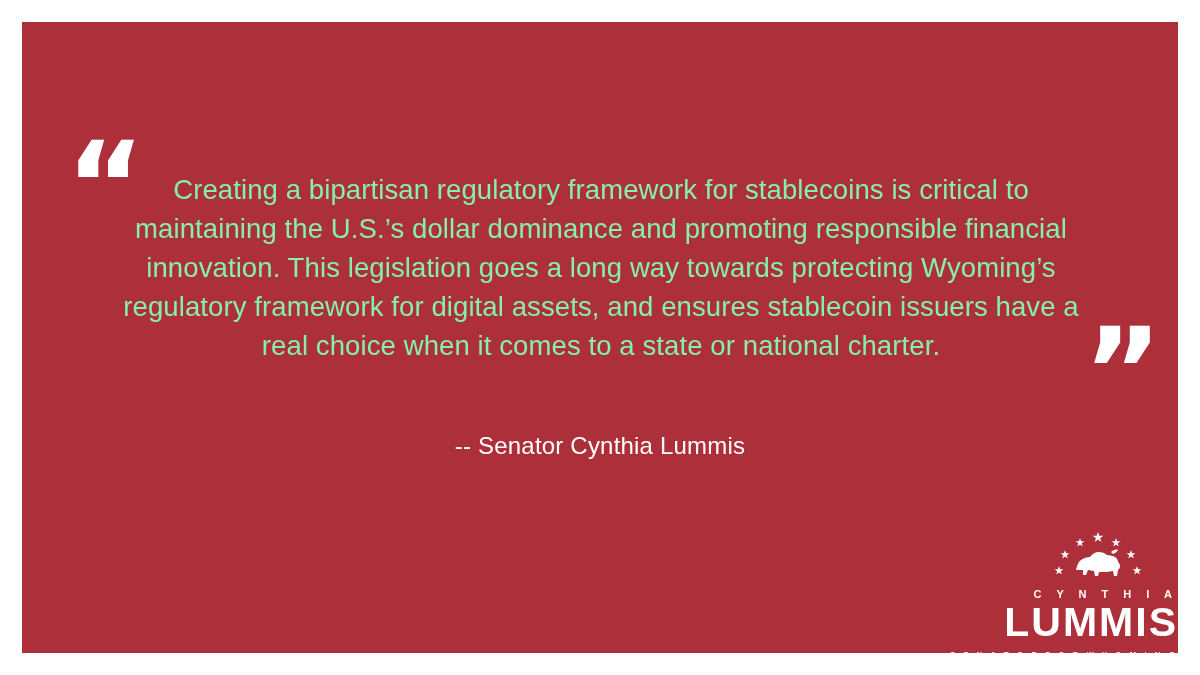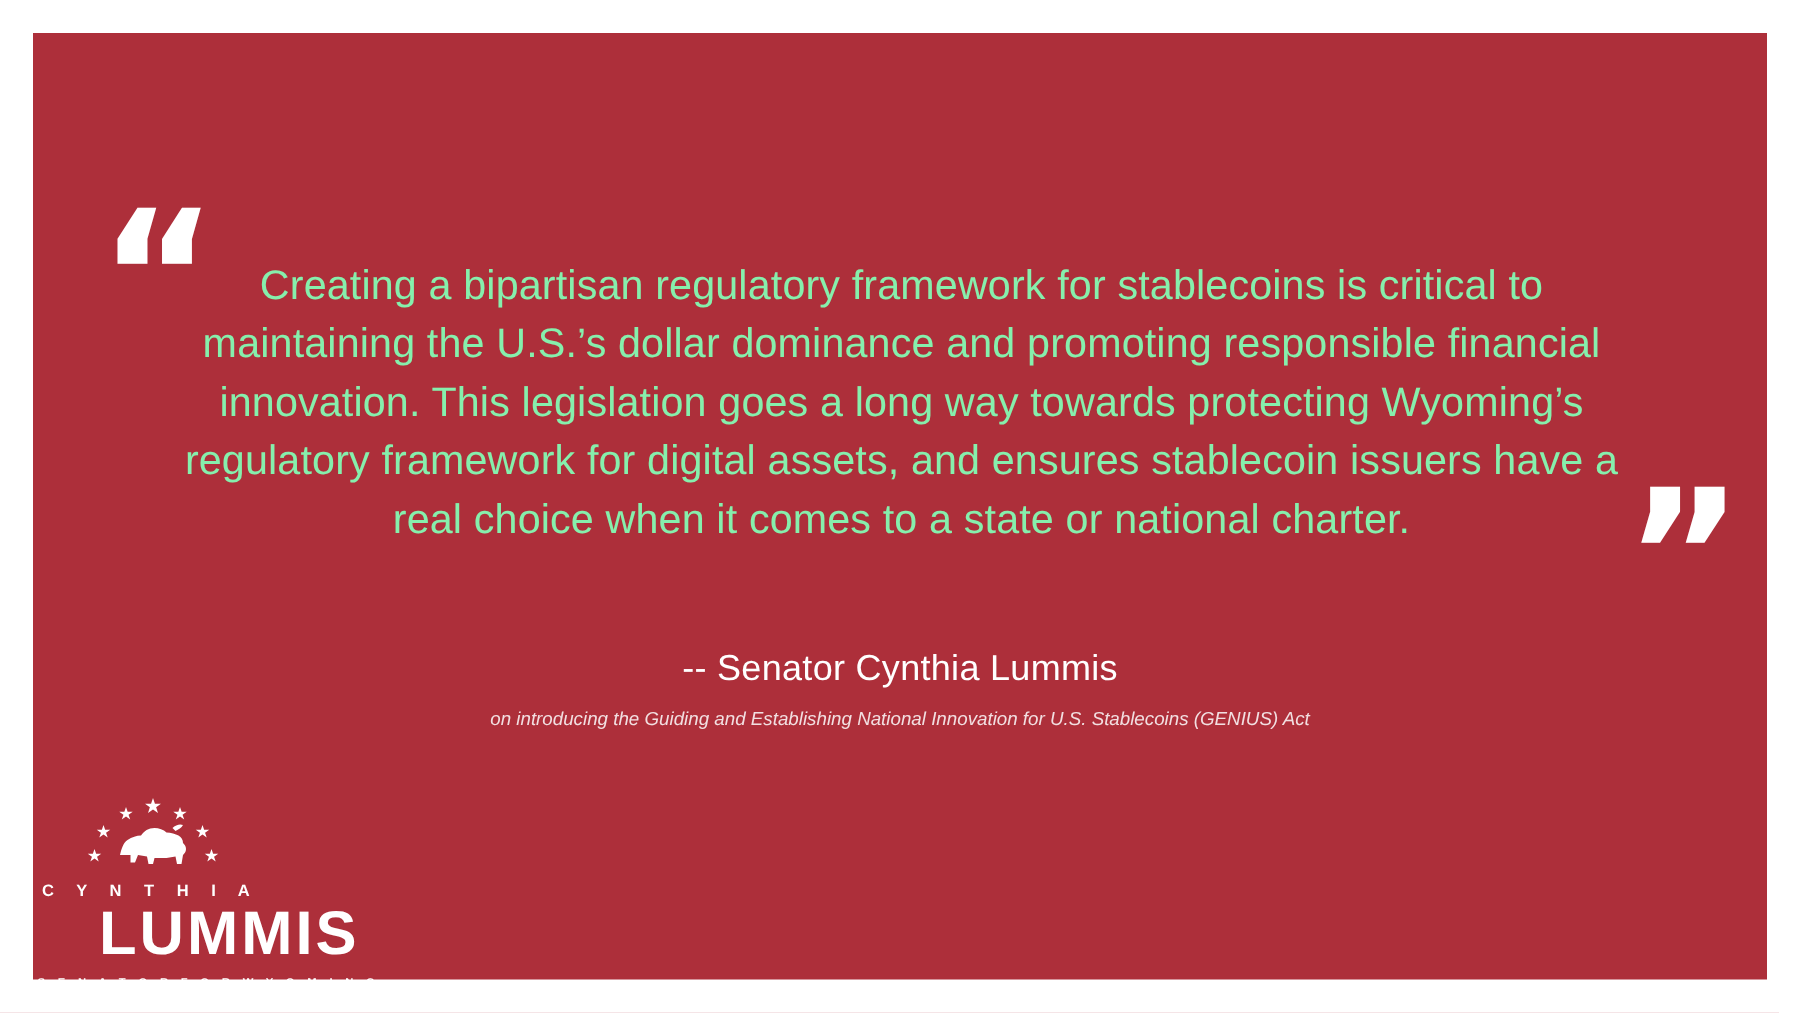--- a/index.html
+++ b/index.html
@@ -94,21 +94,21 @@
     font-style: italic;
     font-weight: 400;
   }
   .logo-block {
     position: absolute;
     left: 0;
     top: 508px;
     width: 1156px;
     display: flex;
     flex-direction: column;
-    align-items: flex-start;
+    align-items: flex-end;
   }
   .logo-stars {
     position: relative;
     width: 160px;
     height: 56px;
   }
   .logo-stars svg {
     display: block;
   }
   .logo-name {
@@ -144,21 +144,20 @@
   <div class="card">
 
     <div class="quote-area">
       <div class="open-quote">“</div>
       <div class="quote-text">Creating a bipartisan regulatory framework for stablecoins is critical to maintaining the U.S.’s dollar dominance and promoting responsible financial innovation. This legislation goes a long way towards protecting Wyoming’s regulatory framework for digital assets, and ensures stablecoin issuers have a real choice when it comes to a state or national charter.</div>
       <div class="close-quote">”</div>
     </div>
 
     <div class="attribution">
       <div class="attrib-name">-- Senator Cynthia Lummis</div>
-      <div class="attrib-sub">on introducing the Guiding and Establishing National Innovation for U.S. Stablecoins (GENIUS) Act</div>
     </div>
 
     <div class="logo-block">
       <div class="logo-stars">
         <svg width="160" height="56" viewBox="0 0 160 56" xmlns="http://www.w3.org/2000/svg">
           <g fill="#ffffff">
 
             <polygon points="80,2 81.3,5.8 85.3,5.8 82.1,8.2 83.3,12 80,9.6 76.7,12 77.9,8.2 74.7,5.8 78.7,5.8"></polygon>
             <polygon points="62,8 63.1,11.2 66.5,11.2 63.7,13.2 64.8,16.4 62,14.4 59.2,16.4 60.3,13.2 57.5,11.2 60.9,11.2"></polygon>
             <polygon points="98,8 99.1,11.2 102.5,11.2 99.7,13.2 100.8,16.4 98,14.4 95.2,16.4 96.3,13.2 93.5,11.2 96.9,11.2"></polygon>

